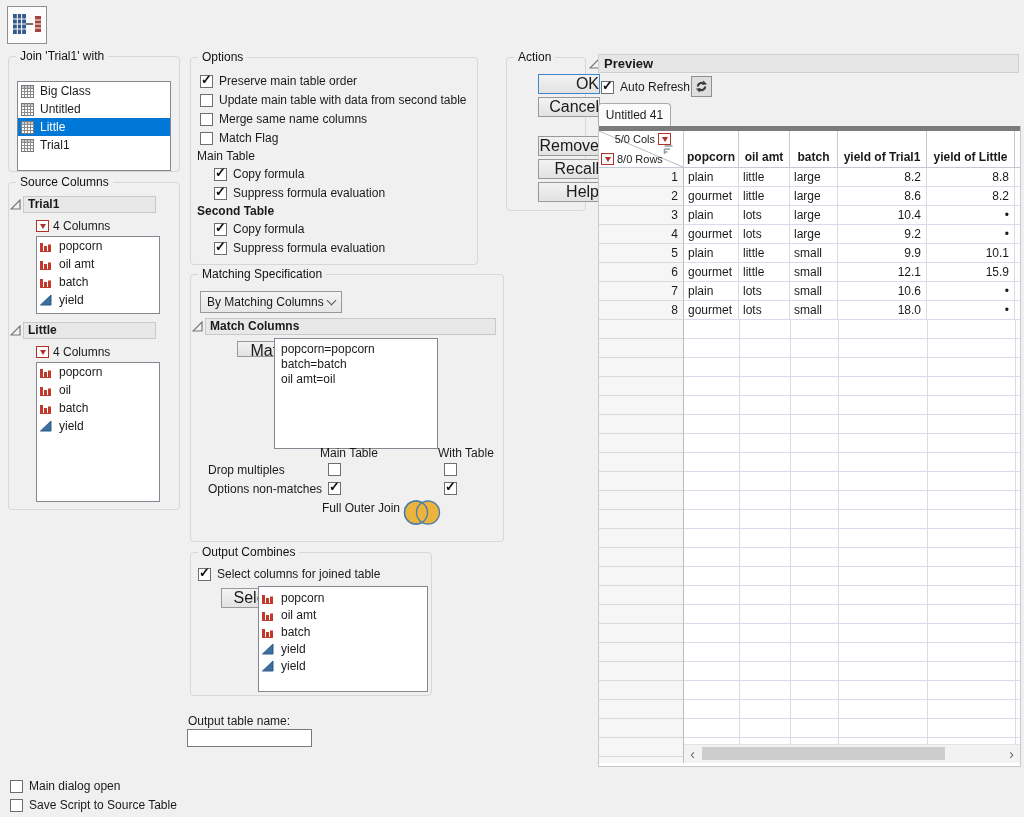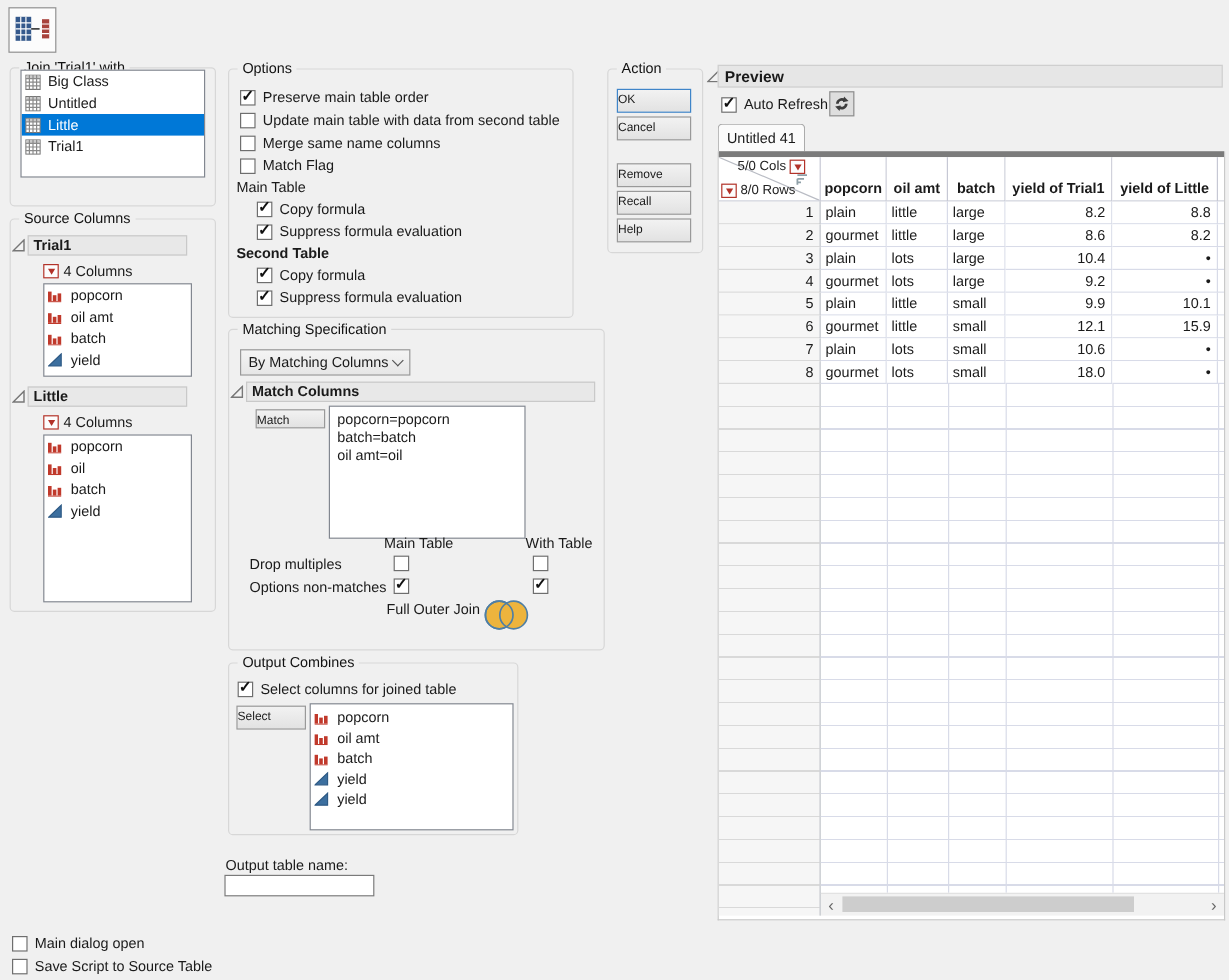--- a/index.html
+++ b/index.html
@@ -19,21 +19,21 @@
         font-size:12px;line-height:15px;padding-left:4px;box-sizing:border-box;height:17px;}
   .disc{position:absolute;width:11px;height:11px;}
   
   .cb{position:absolute;display:flex;align-items:center;height:14px;}
   .cbx{width:13px;height:13px;background:#fff;border:1px solid #6e6e6e;box-sizing:border-box;
        display:inline-flex;align-items:center;justify-content:center;flex:none;}
   .chk{font-size:13px;font-weight:bold;color:#111;line-height:10px;margin-top:-2px;}
   .cbl{margin-left:6px;white-space:nowrap;}
   
   .btn{position:absolute;background:linear-gradient(#f2f2f2,#e2e2e2);border:1px solid #999;
-       font-size:10px;text-align:left;box-sizing:border-box;line-height:18px;}
+       font-size:16px;text-align:right;box-sizing:border-box;line-height:18px;margin-left:24px;}
   .btn.default{border:1px solid #3f85c9;}
   
   .redmenu{display:inline-flex;width:13px;height:12px;background:#fdfdfd;border:1px solid #b23229;
            align-items:center;justify-content:center;box-sizing:border-box;flex:none;}
   .redtri{width:0;height:0;border-left:3.5px solid transparent;border-right:3.5px solid transparent;
           border-top:5px solid #b23229;}
   
   .drop{position:absolute;background:linear-gradient(#f4f4f4,#e6e6e6);border:1px solid #999;
         box-sizing:border-box;display:flex;align-items:center;padding:0 6px;}
   .chev{width:6px;height:6px;border-right:1.4px solid #555;border-bottom:1.4px solid #555;
@@ -59,21 +59,21 @@
       <rect x="2" y="3" width="13" height="20" fill="#35598c"></rect>
       <path d="M2,8 h13 M2,13 h13 M2,18 h13 M6.3,3 v20 M10.6,3 v20" stroke="#ffffff" stroke-width="1"></path>
       <path d="M15,13 h7" stroke="#444" stroke-width="1.5"></path>
       <rect x="24" y="5" width="6" height="16" fill="#a8433c"></rect>
       <path d="M24,9 h6 M24,13 h6 M24,17 h6" stroke="#ffffff" stroke-width="1"></path>
     </svg>
   </div>
 
   <div class="gbox" style="left:8px;top:56px;width:170px;height:114px;">
     <span class="glabel">Join 'Trial1' with</span>
-    <div class="lbox" style="left:8px;top:1px;width:152px;height:88px;">
+    <div class="lbox" style="left:8px;top:24px;width:152px;height:88px;">
       <div class="litem">
         <span class="licon">
             <svg width="13" height="13" viewBox="0 0 13 13">
               <rect x="0.5" y="0.5" width="12" height="12" fill="#fff" stroke="#777"></rect>
               <rect x="1" y="1" width="11" height="2.5" fill="#c9c9c9"></rect>
               <path d="M3.5,0.5 V12.5 M6.5,0.5 V12.5 M9.5,0.5 V12.5 M0.5,3.5 H12.5 M0.5,6.5 H12.5 M0.5,9.5 H12.5" stroke="#8a8a8a" stroke-width="1" fill="none"></path>
             </svg>
           </span>
         <span>Big Class</span>
       </div>

